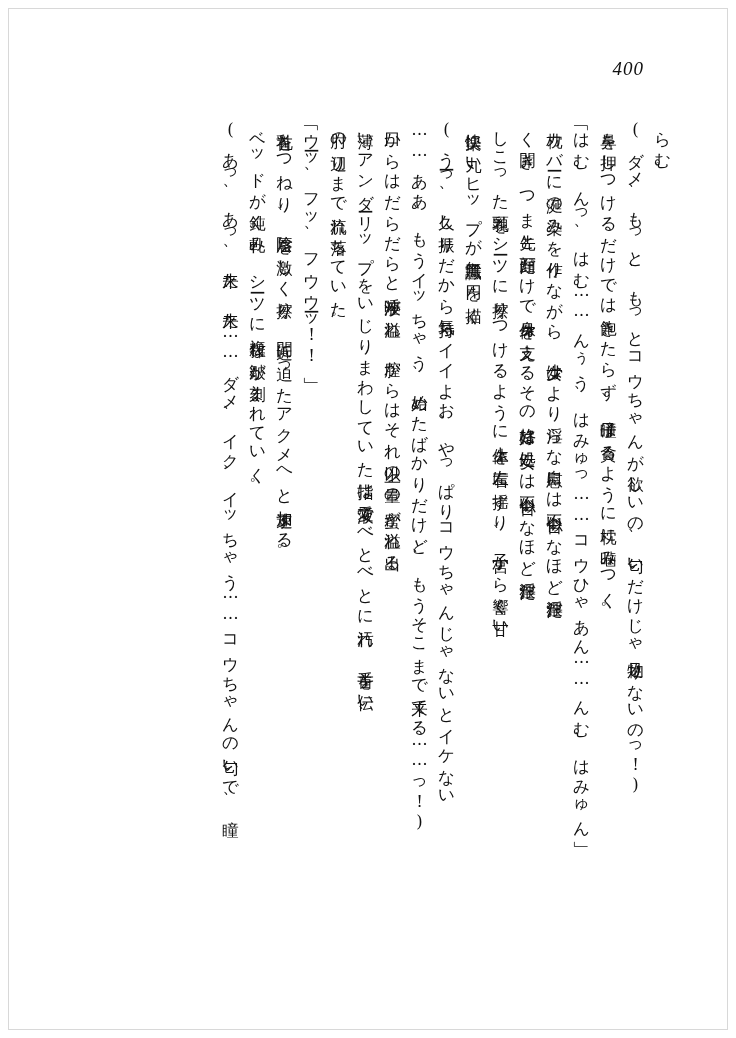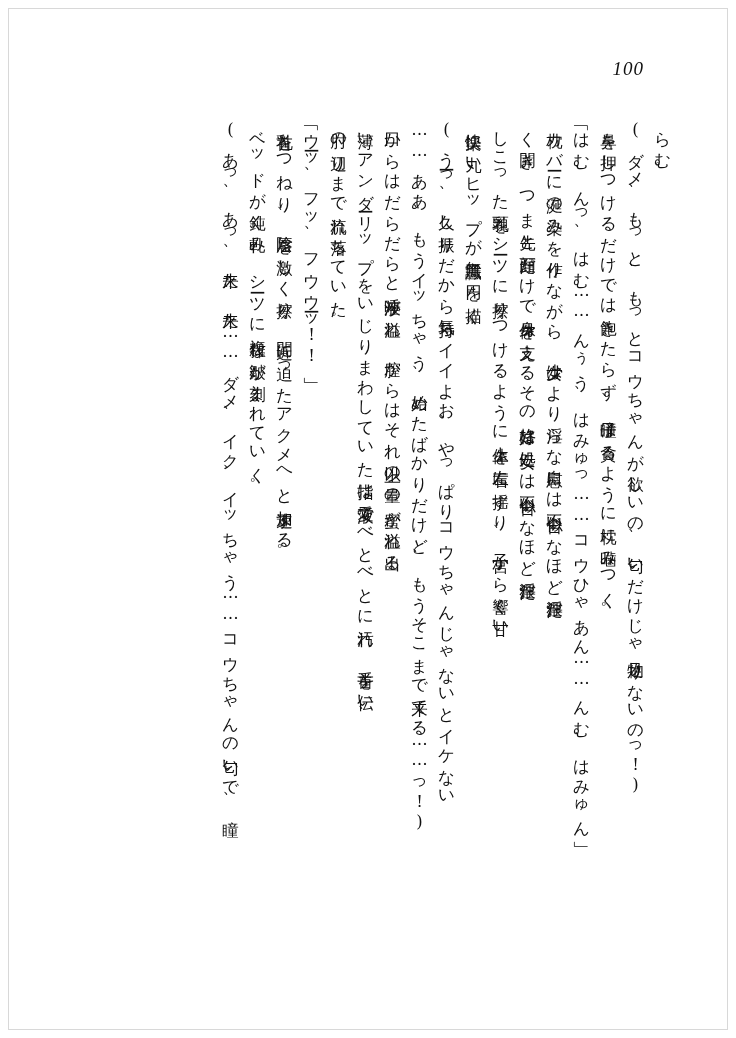--- a/index.html
+++ b/index.html
@@ -67,21 +67,21 @@
     color: #111;
   }
 </style>
 </head>
 <body>
 
 <div id="page">
 
   <div id="page-frame"></div>
 
-  <div id="page-number">100</div>
+  <div id="page-number">400</div>
 
   <div id="text-block">
     <div class="tcol">らむ。</div>
     <div class="tcol">(ダメ、もっと、もっとコウちゃんが欲しいの、匂いだけじゃ物足りないのっ!)</div>
     <div class="tcol">鼻を押しつけるだけでは飽きたらず、瞳子は貪るように枕に噛みつく。</div>
     <div class="tcol">「はむ、んっ、はむ……んぅう、はみゅっ……コウひゃあん……んむ、はみゅん」</div>
     <div class="tcol">枕カバーに涎の染みを作りながら、少女はより淫らな自慰には不似合いなほど淫猥だ。</div>
     <div class="tcol">く開き、つま先と顔面だけで身体を支えるその格好は処女には不似合いなほど淫猥だ。</div>
     <div class="tcol">しこった乳頭をシーツに擦りつけるように上体を左右に揺すり、子宮から響く甘い</div>
     <div class="tcol">快楽に丸いヒップが無意識に円を描く。</div>

